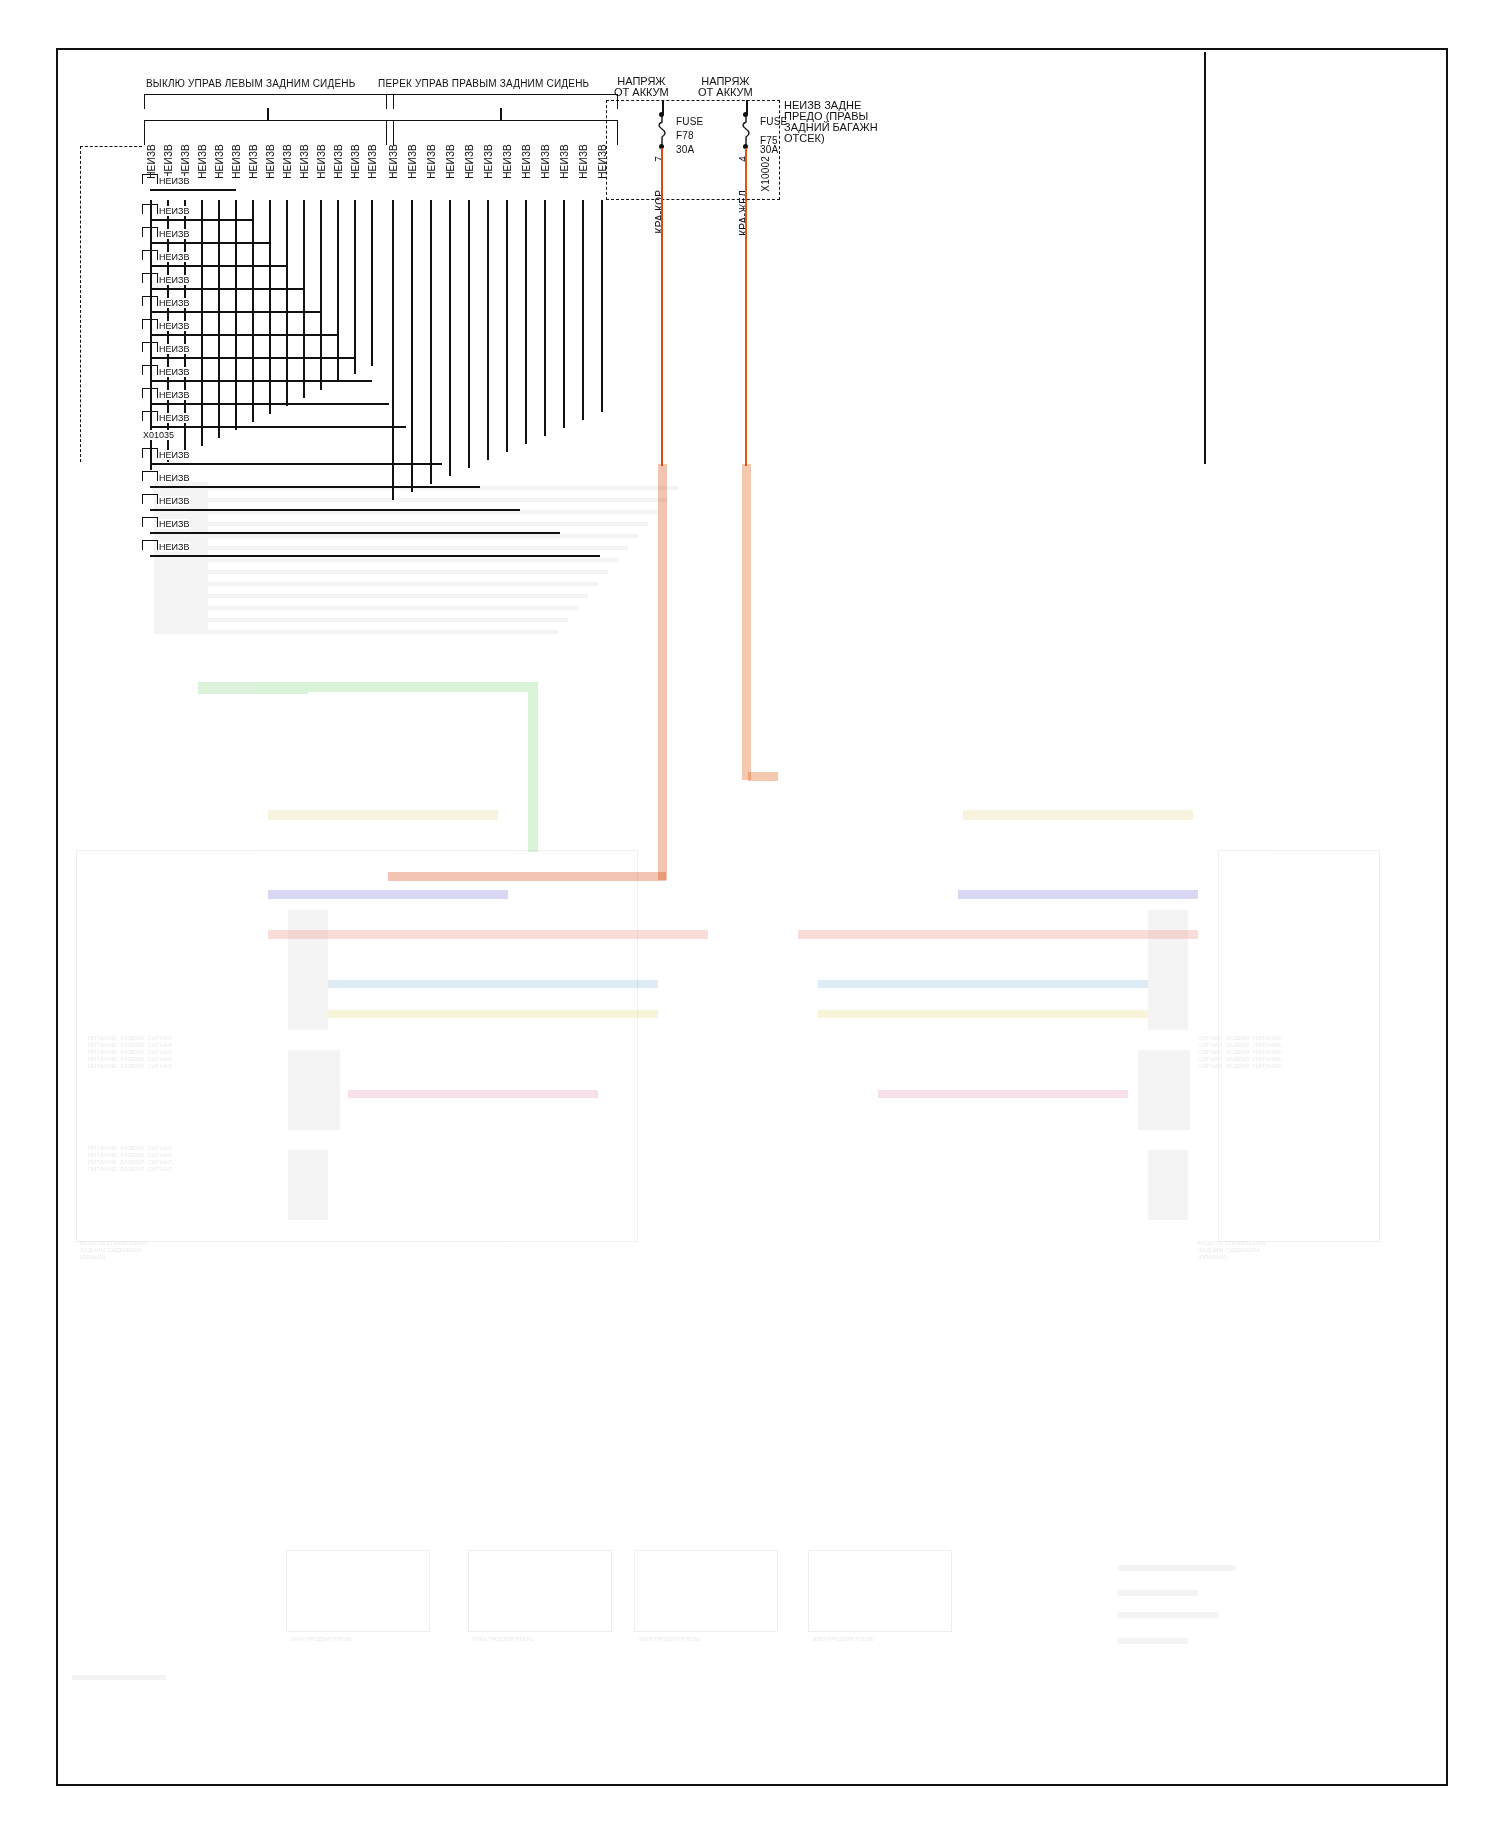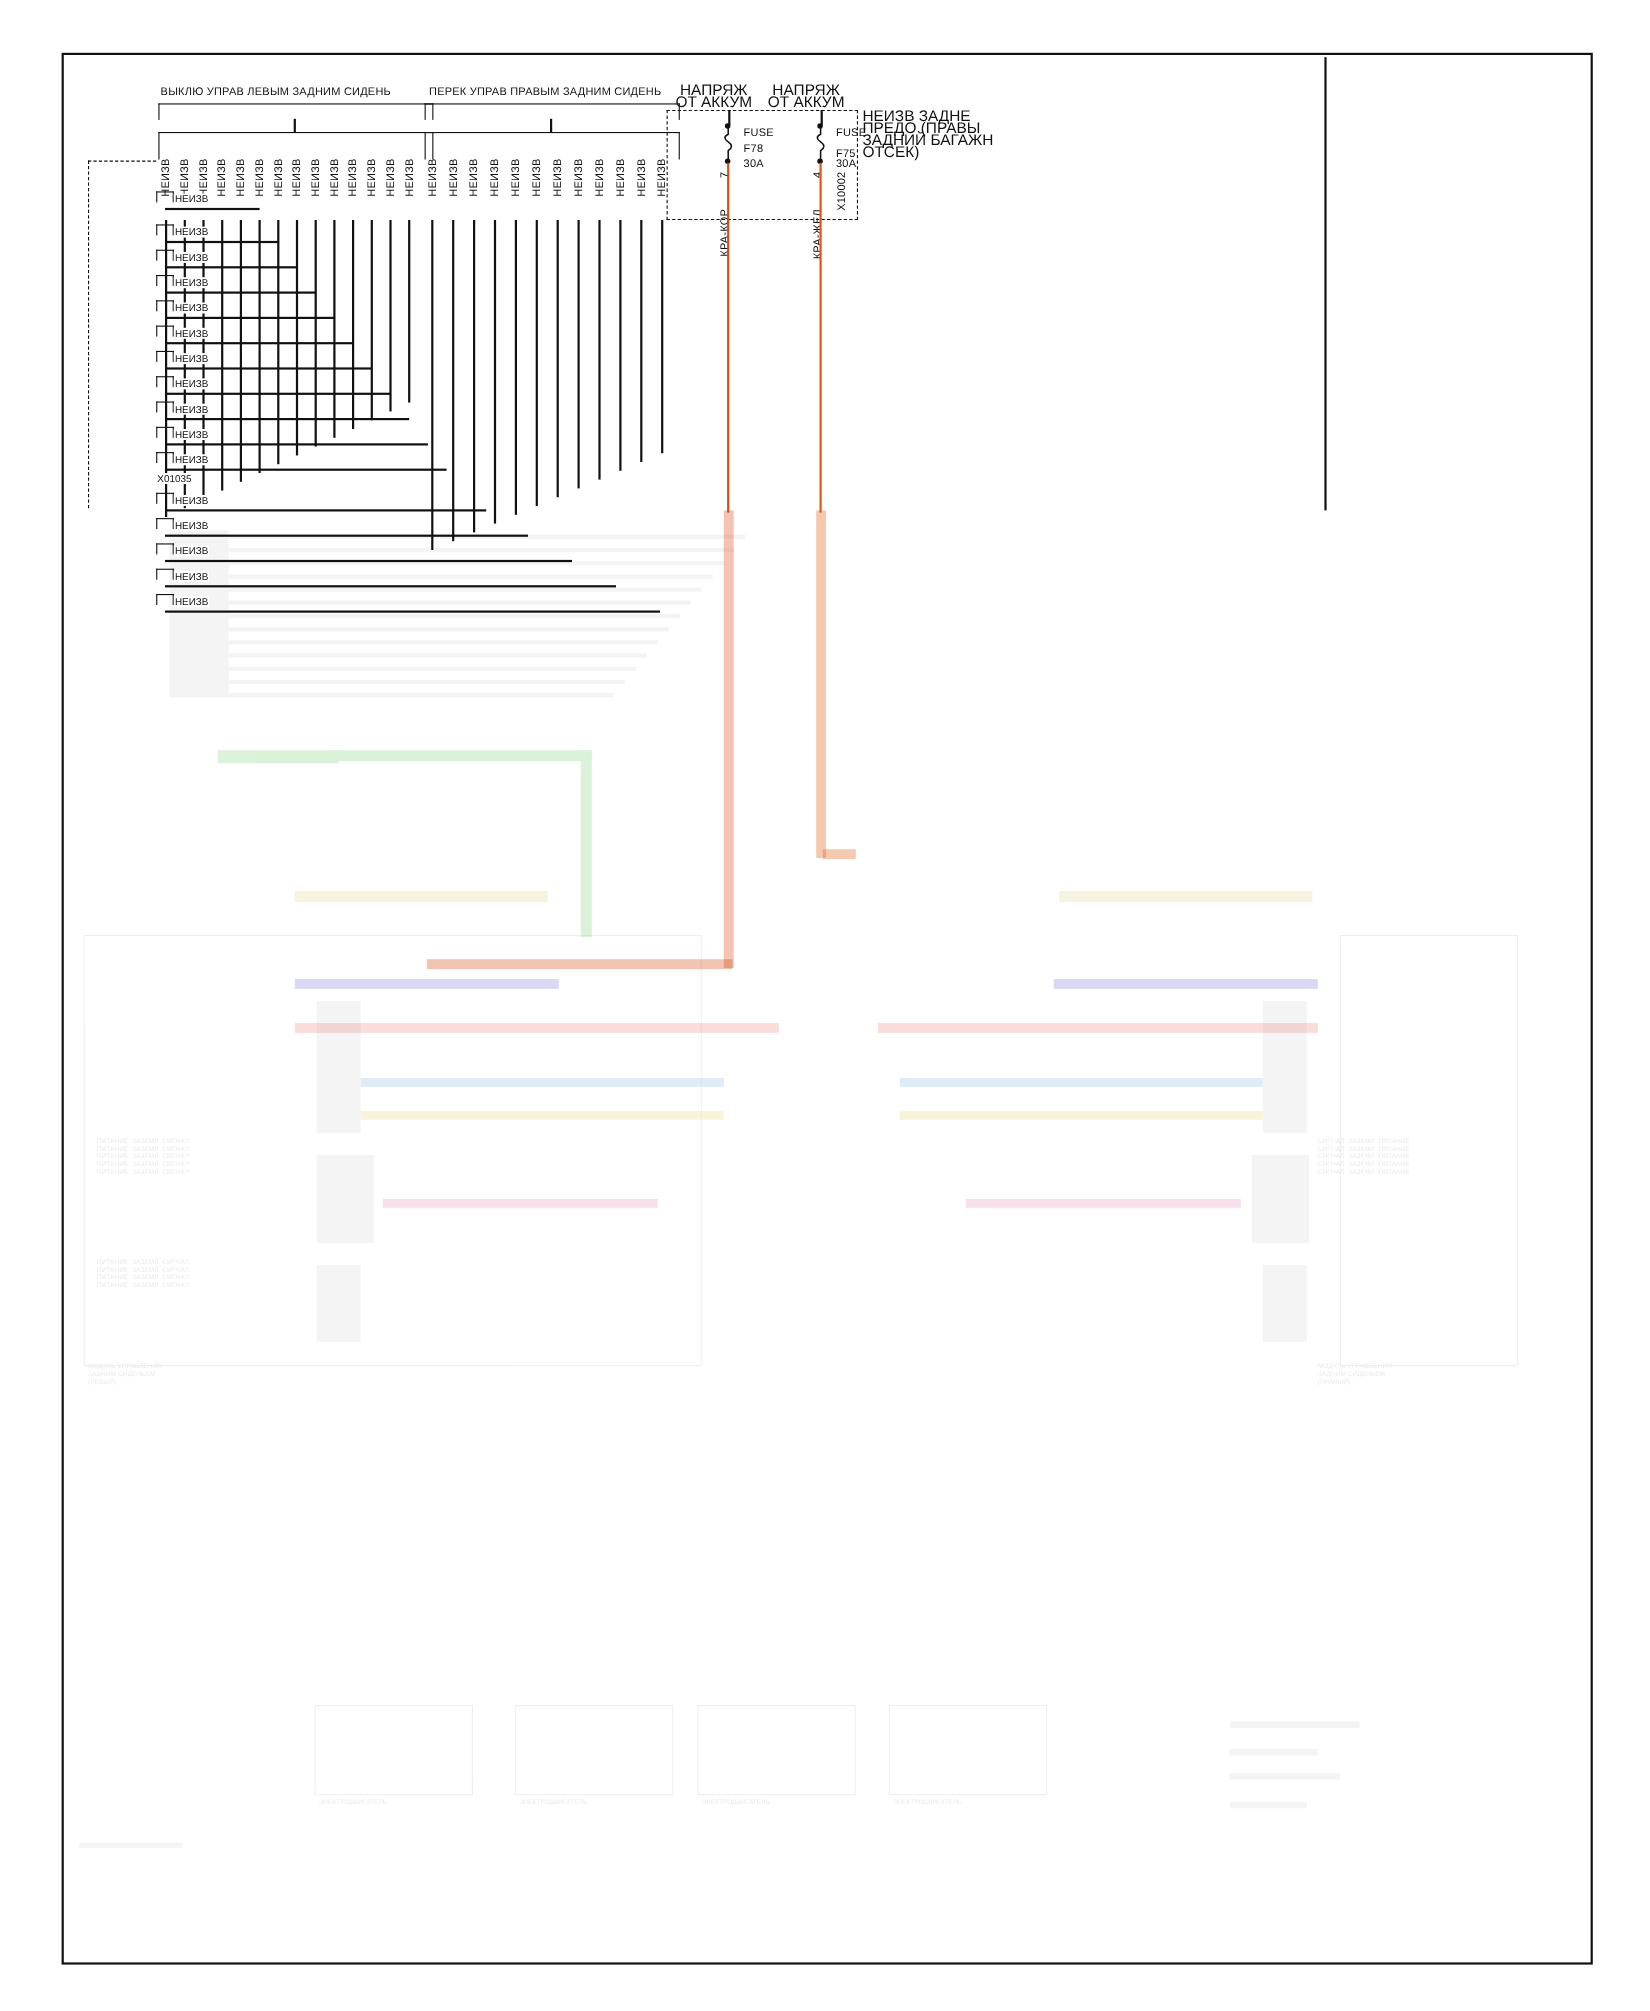--- a/index.html
+++ b/index.html
@@ -14,21 +14,21 @@
   .vline{position:absolute;width:1.5px;background:#111;}
   .dash-v{position:absolute;width:0;border-left:1.4px dashed #111;}
   .dash-h{position:absolute;height:0;border-top:1.4px dashed #111;}
   .neizv{position:absolute;font-size:9px;color:#111;background:#fff;padding:0 1px;}
   .brk{position:absolute;border-left:1.5px solid #111;border-top:1.5px solid #111;border-right:1.5px solid #111;height:9px;}
   .wire{position:absolute;}
   .orange{background:#e2570f;}
   .redorange{background:#d94b12;}
   .fusebox{position:absolute;border:1.4px dashed #111;}
   .dot{position:absolute;width:5px;height:5px;border-radius:50%;background:#111;}
-  .smalltxt{position:absolute;font-size:14px;color:#111;line-height:11px;white-space:pre;}
+  .smalltxt{position:absolute;font-size:11px;color:#111;line-height:11px;white-space:pre;}
   .gbox{position:absolute;border:1px solid #999;}
   .gtxt{position:absolute;font-size:6px;color:#777;line-height:7px;white-space:pre;}
   .gblk{position:absolute;background:#bdbdbd;}
 </style>
 </head>
 <body>
 
 <div id="sheet">
   <div class="frame">
 
@@ -112,21 +112,21 @@
       <div class="wire" style="left:760px;top:960px;width:330px;height:8px;background:#e8e08a;"></div>
       <div class="wire" style="left:290px;top:1040px;width:250px;height:8px;background:#e8a4c8;"></div>
       <div class="wire" style="left:820px;top:1040px;width:250px;height:8px;background:#e8a4c8;"></div>
     </div>
 
     <div class="lbl" style="left:88px;top:28px;">ВЫКЛЮ УПРАВ ЛЕВЫМ ЗАДНИМ СИДЕНЬ</div>
     <div style="position:absolute;left:86px;top:44px;width:248px;height:14px;border-left:1.5px solid #111;border-top:1.5px solid #111;border-right:1.5px solid #111;"></div>
     <div class="vline" style="left:209px;top:58px;height:12px;"></div>
     <div style="position:absolute;left:86px;top:70px;width:248px;height:24px;border-left:1.5px solid #111;border-top:1.5px solid #111;border-right:1.5px solid #111;"></div>
 
-    <div class="lbl" style="left:332px;top:28px;">ПЕРЕК УПРАВ ПРАВЫМ ЗАДНИМ СИДЕНЬ</div>
+    <div class="lbl" style="left:320px;top:28px;">ПЕРЕК УПРАВ ПРАВЫМ ЗАДНИМ СИДЕНЬ</div>
     <div style="position:absolute;left:328px;top:44px;width:230px;height:14px;border-left:1.5px solid #111;border-top:1.5px solid #111;border-right:1.5px solid #111;"></div>
     <div class="vline" style="left:442px;top:58px;height:12px;"></div>
     <div style="position:absolute;left:328px;top:70px;width:230px;height:24px;border-left:1.5px solid #111;border-top:1.5px solid #111;border-right:1.5px solid #111;"></div>
 
     <div>
       <div class="lbl vert" style="left:88px;top:94px;">НЕИЗВ</div>
       <div class="lbl vert" style="left:105px;top:94px;">НЕИЗВ</div>
       <div class="lbl vert" style="left:122px;top:94px;">НЕИЗВ</div>
       <div class="lbl vert" style="left:139px;top:94px;">НЕИЗВ</div>
       <div class="lbl vert" style="left:156px;top:94px;">НЕИЗВ</div>

